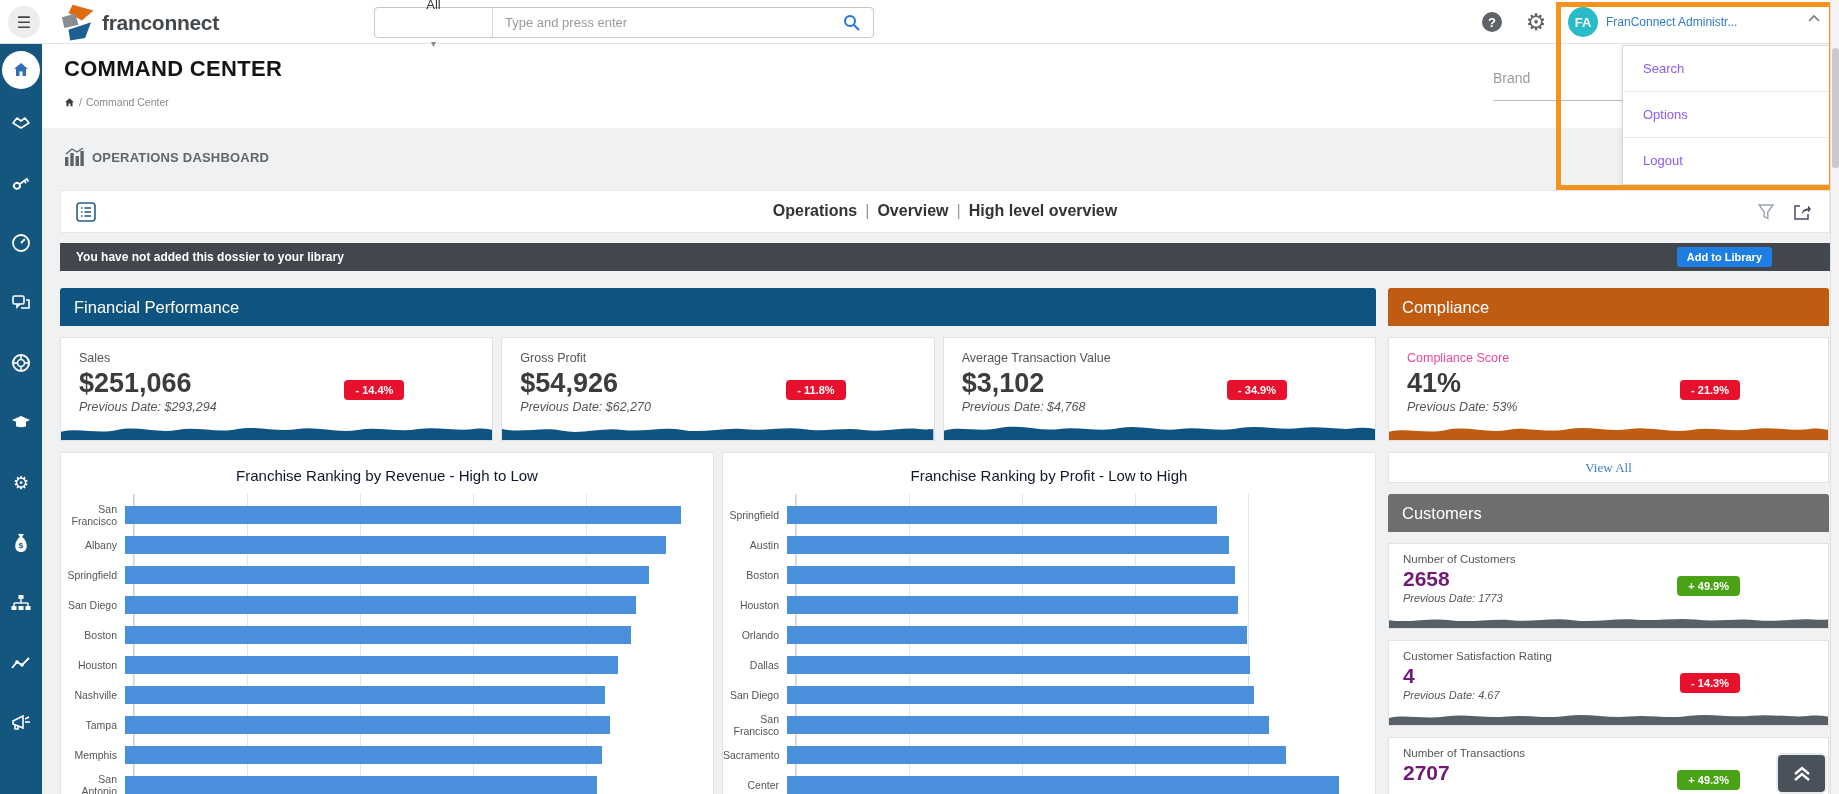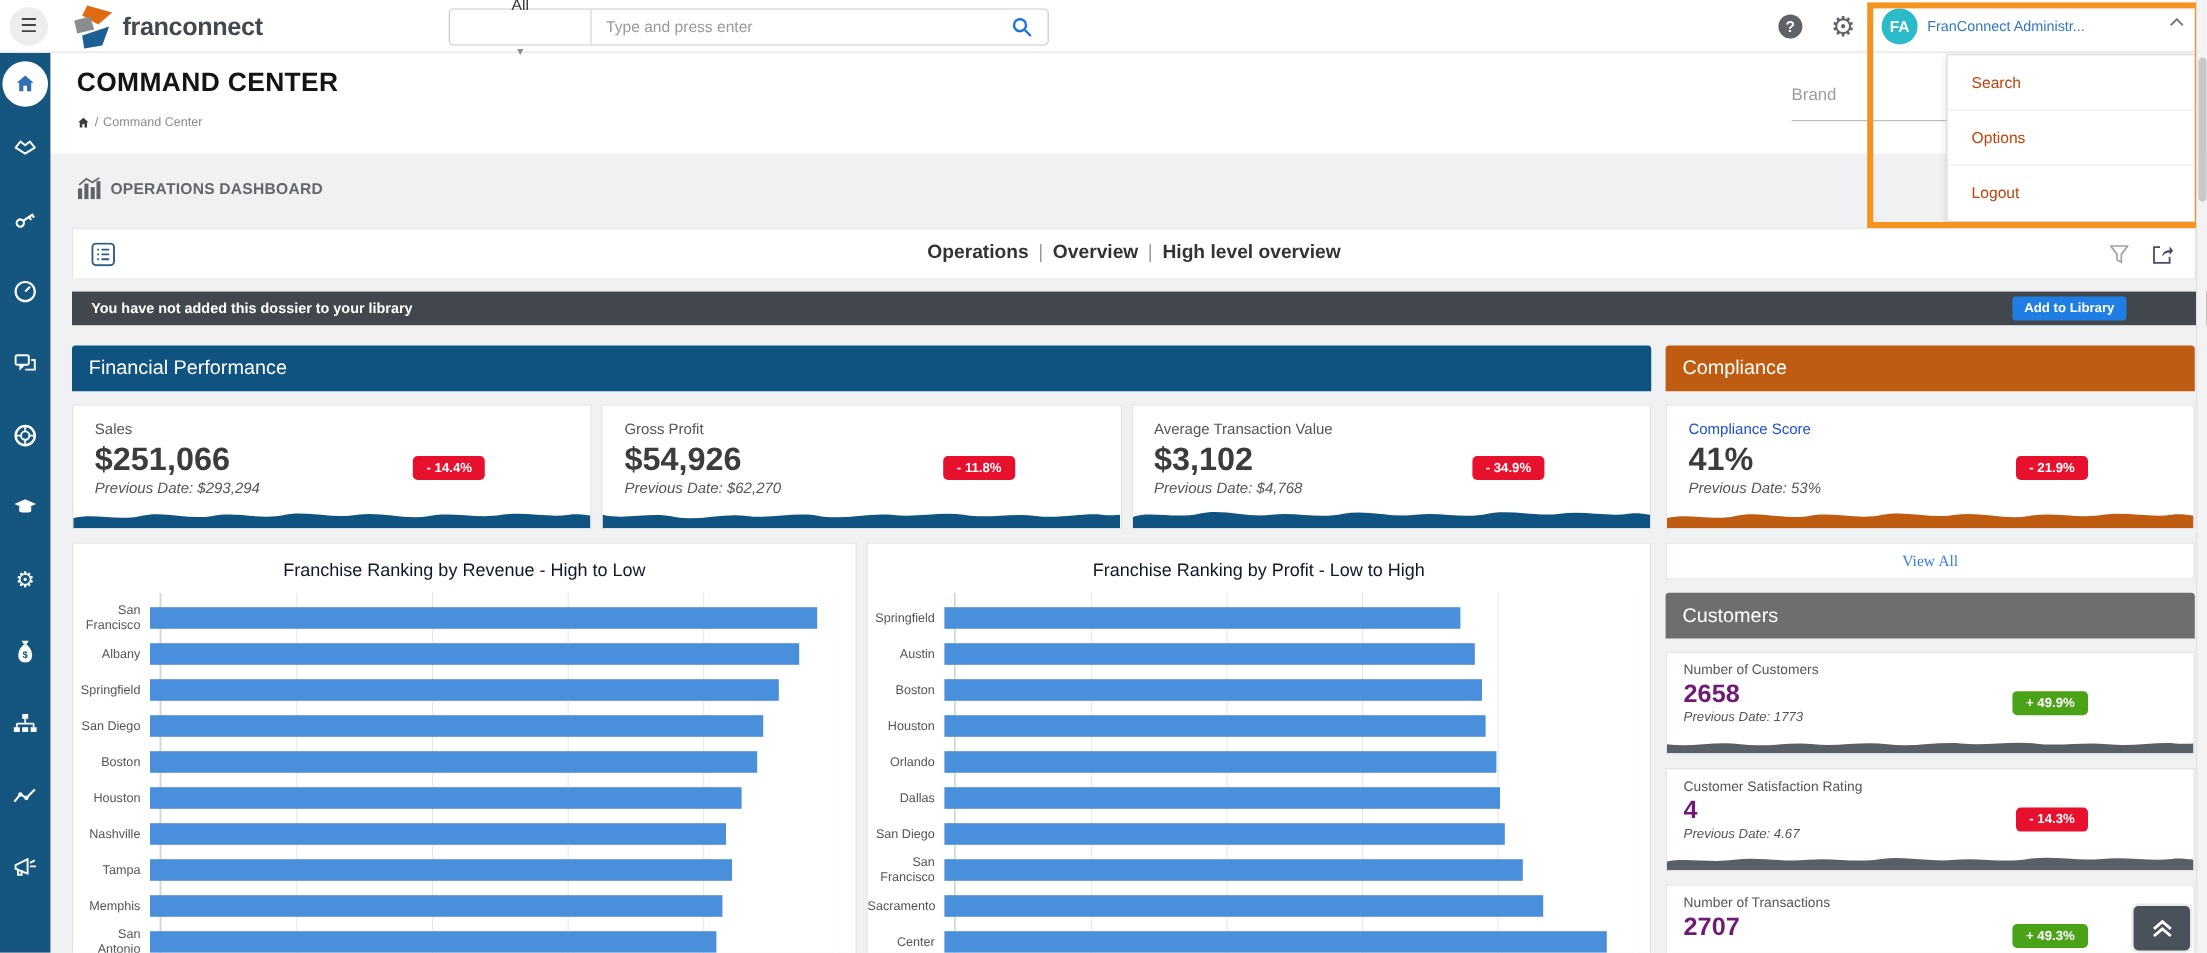--- a/index.html
+++ b/index.html
@@ -29,21 +29,21 @@
   .help{left:1480px;}
   .gear{left:1524px;font-size:23px;color:#5f6368;line-height:1;}
 
   
   .avatar{position:absolute;left:1568px;top:7px;width:30px;height:30px;border-radius:50%;background:var(--avatar);
     color:#fff;font-size:13px;font-weight:bold;display:flex;align-items:center;justify-content:center;z-index:31;cursor:pointer;}
   .username{position:absolute;left:1606px;top:15px;font-size:12px;color:#3179c8;z-index:31;cursor:pointer;max-width:185px;white-space:nowrap;}
   .caret-up{position:absolute;left:1808px;top:14px;z-index:31;cursor:pointer;}
   .user-menu{position:absolute;left:1622px;top:45px;width:208px;background:#fff;border:1px solid #d9d9d9;
     box-shadow:0 2px 6px rgba(0,0,0,.12);z-index:40;}
-  .user-menu .item{height:46px;line-height:46px;padding-left:20px;font-size:13px;color:#c2410c;cursor:pointer;border-bottom:1px solid #ececec;}
+  .user-menu .item{height:46px;line-height:46px;padding-left:20px;font-size:13px;color:#8b5cf6;cursor:pointer;border-bottom:1px solid #ececec;}
   .user-menu .item:last-child{border-bottom:none;}
   .annotation{position:absolute;left:1556px;top:2px;width:278px;height:188px;border:5px solid var(--annotation);z-index:50;pointer-events:none;}
 
   
   .sidebar{position:absolute;left:0;top:44px;bottom:0;width:42px;background:var(--sidebar);z-index:20;
     display:flex;flex-direction:column;align-items:center;}
   .home-pill{margin-top:7px;width:38px;height:38px;border-radius:50%;background:#fff;display:flex;align-items:center;justify-content:center;cursor:pointer;}
   .side-icons{margin-top:24px;display:flex;flex-direction:column;gap:40px;align-items:center;}
   .side-icons .sico{width:20px;height:20px;display:flex;align-items:center;justify-content:center;cursor:pointer;color:#fff;font-size:18px;line-height:1;}
 
@@ -484,21 +484,21 @@
           </div>
         </div>
     </div>
   </div>
 </div>
 
 <div class="col-right">
   <div class="sec-head comp">Compliance</div>
 
   <div class="card comp-card">
-    <div class="klabel kpi-lbl" style="font-size:12.5px;color:#1d4ed8;">Compliance Score</div>
+    <div class="klabel kpi-lbl" style="font-size:12.5px;color:#ec4899;">Compliance Score</div>
     <div class="kvalue" style="font-size:27px;font-weight:bold;color:#3c3c3c;margin-top:3px;">41%</div>
     <div class="kprev" style="font-size:12.5px;font-style:italic;color:#555;margin-top:1px;">Previous Date: 53%</div>
     <span class="badge down">- 21.9%</span>
     <svg class="wave orange" viewBox="0 0 430 24" preserveAspectRatio="none">
         <path d="M0 15 C18 10 36 18 56 13 C76 8 96 17 116 13 C136 9 156 17 176 12 C196 8 216 16 236 12 C256 9 276 17 296 13 C316 9 336 16 356 12 C376 9 396 15 412 12 C420 10.5 430 13 430 13 L430 24 L0 24 Z"></path>
       </svg>
   </div>
 
   <div class="card viewall-card">
     <a>View All</a>

